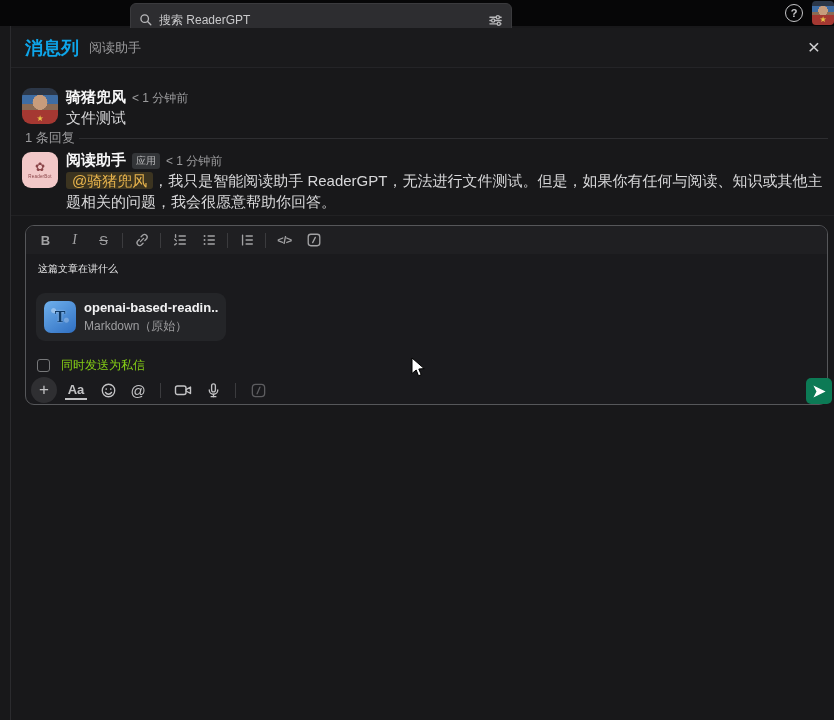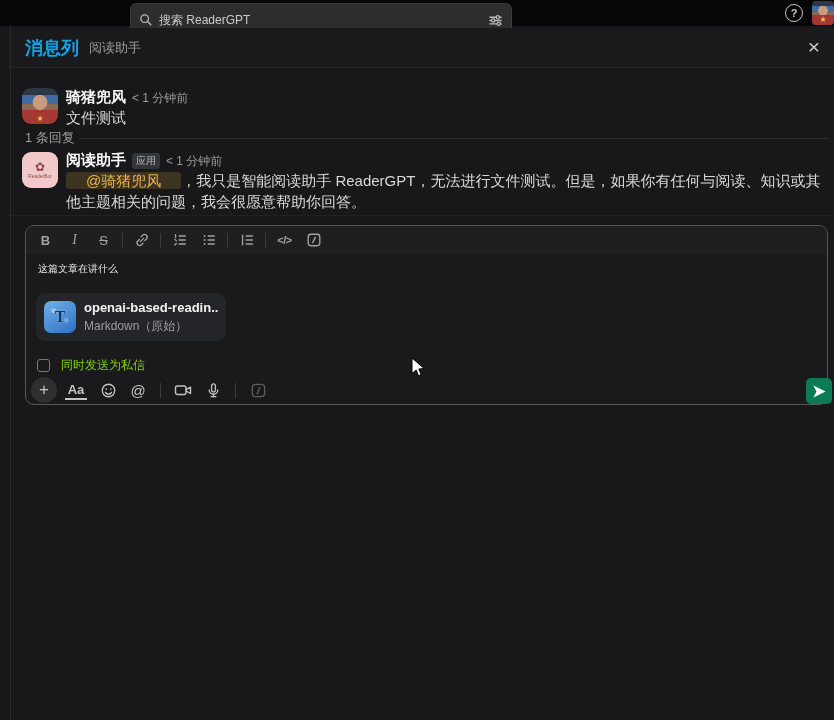--- a/index.html
+++ b/index.html
@@ -42,21 +42,21 @@
   .reply-count { position:absolute; left:25px; top:129px; width:803px; display:flex; align-items:center; gap:4px; }
   .reply-count .lbl { color:#9b9b9d; font-size:13px; white-space:nowrap; }
   .reply-count .rule { flex:1; height:1px; background:#2e2e31; }
 
   .bot-avatar { background:#f2c8c8; display:flex; flex-direction:column; align-items:center; justify-content:center; gap:0; }
   .bot-avatar .glyph { color:#8a4448; font-size:12px; line-height:13px; }
   .bot-avatar .lbl { color:#8a4448; font-size:4.5px; letter-spacing:.2px; }
 
   .badge { background:#333538; color:#b9b9bb; font-size:10px; padding:1px 4px; border-radius:3px; align-self:center; }
   .m2-body { position:absolute; left:66px; top:151px; width:762px; }
-  .mention { background:#3c3420; color:#e8b44c; border-radius:3px; padding:0 20px; cursor:pointer; }
+  .mention { background:#3c3420; color:#e8b44c; border-radius:3px; padding:0 6px; cursor:pointer; }
 
   .faint-rule { position:absolute; left:11px; top:215px; width:823px; height:1px; background:rgba(255,255,255,0.045); }
 
   
   .composer { position:absolute; left:25px; top:225px; width:803px; height:180px; border:1px solid #56575a; border-radius:9px; background:#1a1a1d; }
   .fmt-bar { position:absolute; left:0; top:0; width:100%; height:28px; background:#1f1f22; border-radius:8px 8px 0 0; display:flex; align-items:center; padding-left:6px; gap:2px; }
   .fmt-btn { width:27px; height:22px; display:flex; align-items:center; justify-content:center; color:#a2a2a4; font-size:13px; border-radius:4px; cursor:pointer; }
   .fmt-btn.b { font-weight:700; }
   .fmt-btn.i { font-style:italic; font-family:"Liberation Serif", serif; font-size:14px; }
   .fmt-btn.s { text-decoration:line-through; }

